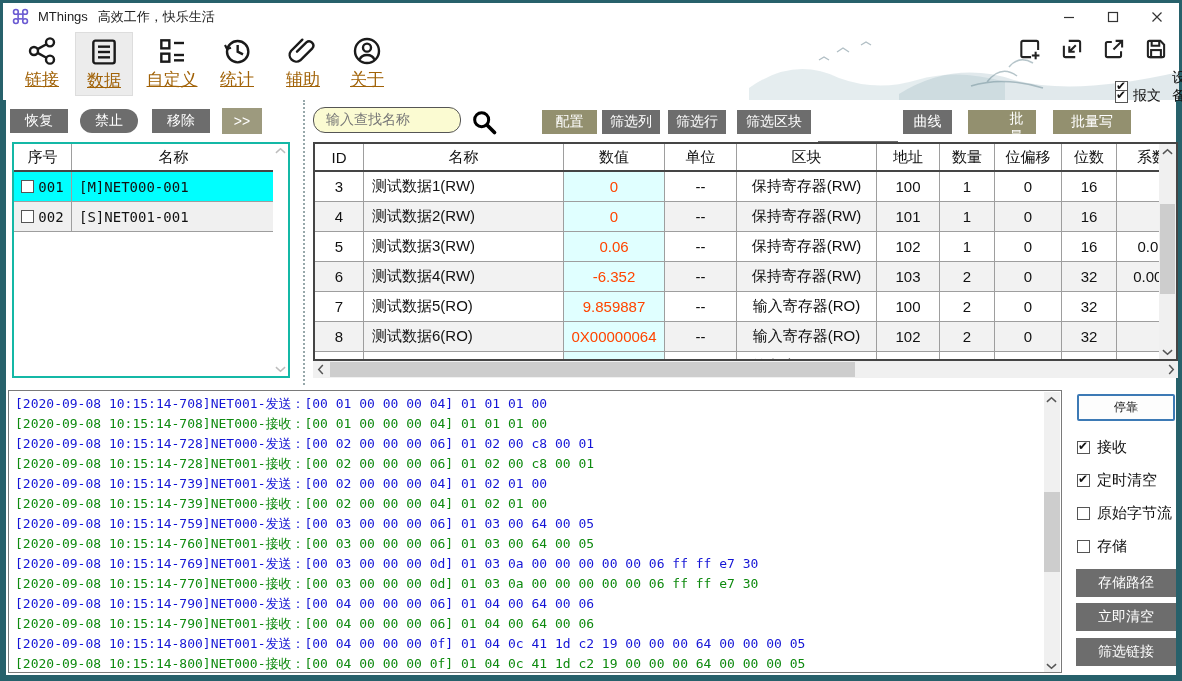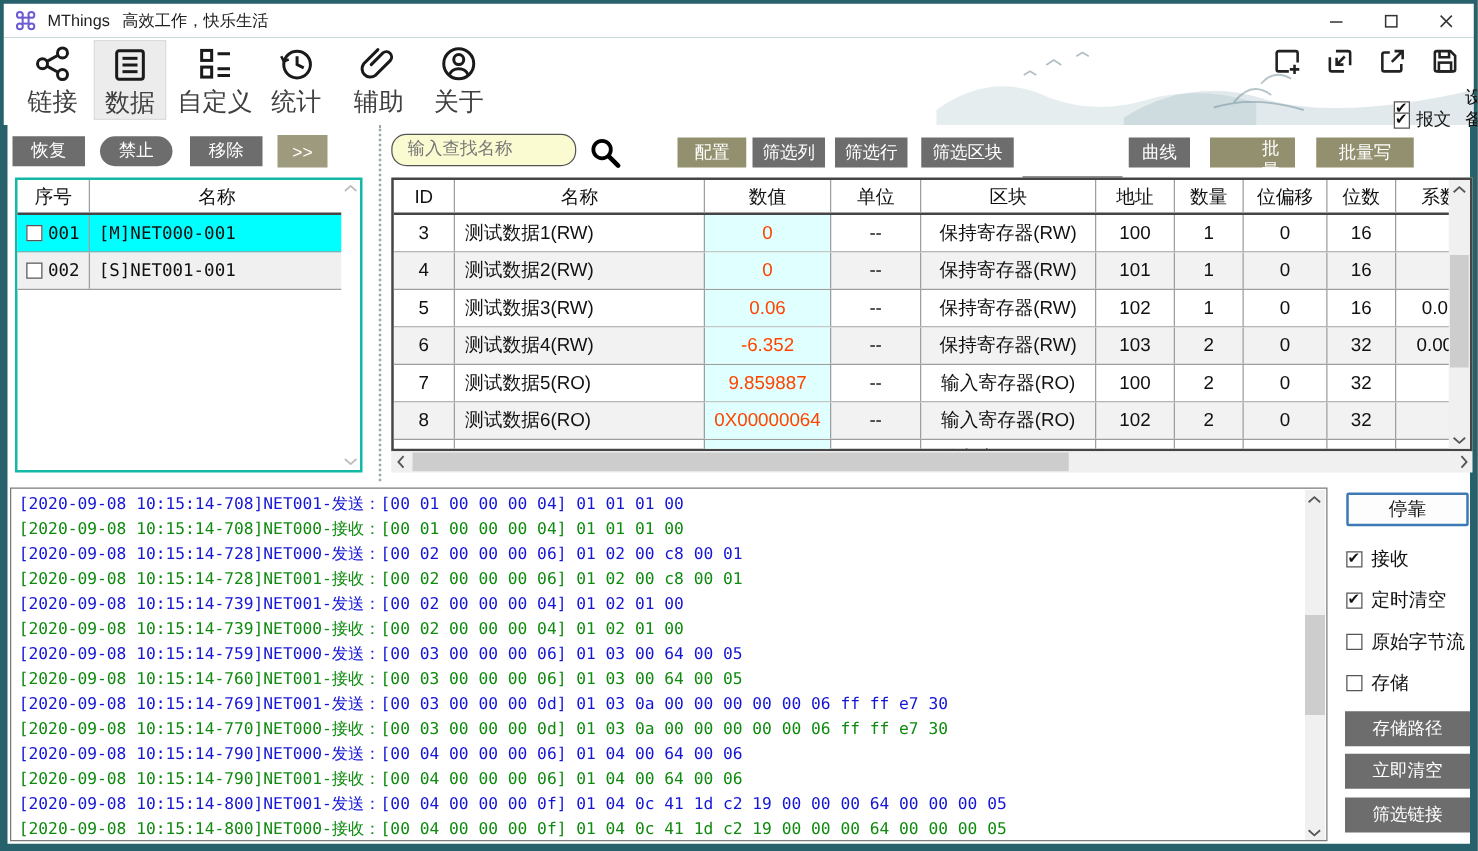--- a/index.html
+++ b/index.html
@@ -12,21 +12,21 @@
   .logo{margin-left:8px;}
   .tb-app{margin-left:8px;font-size:13px;color:#222;}
   .tb-slogan{margin-left:10px;font-size:13px;color:#222;}
   .wbtns{position:absolute;right:0;top:0;height:27px;display:flex;}
   .wbtn{width:44px;height:27px;display:flex;align-items:center;justify-content:center;cursor:pointer;}
   
   .toolbar{position:absolute;left:3px;top:30px;width:1176px;height:70px;background:#fff;}
   .deco{position:absolute;right:0;top:0;width:430px;height:70px;pointer-events:none;}
   .titem{position:absolute;top:2px;height:64px;text-align:center;padding-top:3px;cursor:pointer;z-index:2;}
   .titem.active{background:#ECECEC;border:1px solid #DDD;}
-  .titem .tlabel{display:block;font-size:20px;color:#404040;margin-top:1px;}
+  .titem .tlabel{display:block;font-size:17px;color:#a16207;margin-top:1px;text-decoration:underline;}
   .qbtn{position:absolute;top:4px;width:30px;height:30px;display:flex;align-items:center;justify-content:center;cursor:pointer;z-index:2;}
   .toggle{position:absolute;display:flex;align-items:center;gap:5px;font-size:14px;z-index:2;cursor:pointer;}
   
   .cb{width:13px;height:13px;background:#fff;border:1px solid #555;display:inline-block;position:relative;flex:0 0 13px;}
   .cb.on::after{content:"✔";position:absolute;left:0px;top:-3px;font-size:12px;color:#111;}
   
   .content{position:absolute;left:6px;top:100px;width:1170px;height:575px;background:#fff;}
   .gbtn{position:absolute;height:24px;border:none;color:#fff;font-size:14px;
     font-family:"Liberation Sans",sans-serif;cursor:pointer;padding:0 6px;}
   .gbtn.dark{background:#6D6D6D;}
@@ -69,21 +69,21 @@
   .hsb-main{left:307px;top:261px;width:865px;height:17px;}
   .logsb{right:1px;top:1px;width:16px;height:281px;}
   
   .logbox{position:absolute;left:2px;top:290px;width:1054px;height:283px;border:1px solid #7A7A7A;background:#fff;overflow:hidden;}
   .loglines{position:absolute;left:6px;top:3px;right:20px;font-family:"DejaVu Sans Mono",monospace;
     font-size:13px;line-height:20px;white-space:nowrap;}
   .logline.send{color:#1515D6;}
   .logline.recv{color:#0E8A0E;}
   
   .dockbtn{position:absolute;left:1071px;top:294px;width:98px;height:27px;background:#FDFDFD;
-    border:2px solid #3D7AB5;border-radius:2px;font-size:15px;color:#111;cursor:pointer;
+    border:2px solid #3D7AB5;border-radius:2px;font-size:12px;color:#111;cursor:pointer;
     font-family:"Liberation Sans",sans-serif;}
   .opt{position:absolute;left:1071px;display:flex;align-items:center;gap:7px;font-size:15px;cursor:pointer;}
   .sidebtn{position:absolute;left:1070px;width:100px;height:28px;}
   svg.ic{display:block;}
 </style>
 </head>
 <body>
 
 <div id="window">
 

